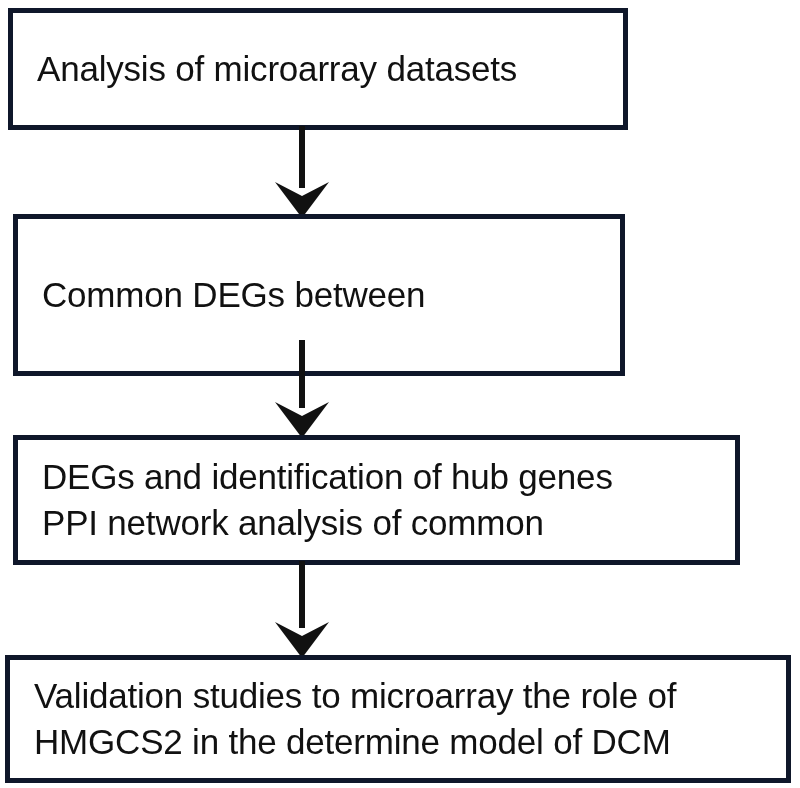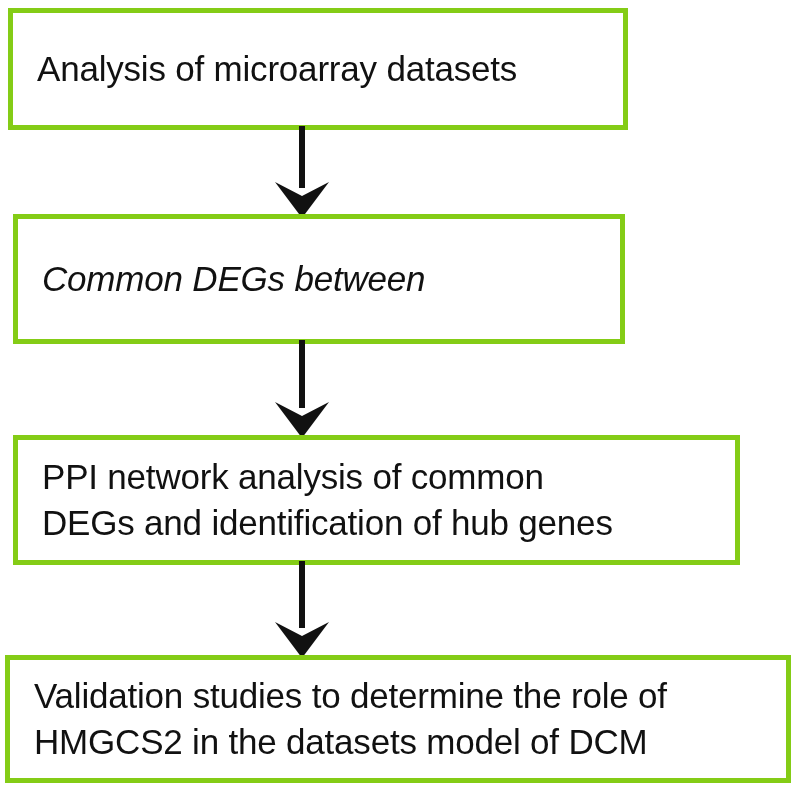--- a/index.html
+++ b/index.html
@@ -11,21 +11,21 @@
     position: relative;
     width: 800px;
     height: 788px;
     background: #ffffff;
     overflow: hidden;
     font-family: "Liberation Sans", sans-serif;
   }
   .flow-box {
     position: absolute;
     box-sizing: border-box;
-    border: 5px solid #84cc16;
+    border: 5px solid #0f172a;
     background: #ffffff;
     display: flex;
     flex-direction: column;
     justify-content: center;
   }
   .flow-box-text {
     font-family: "Liberation Sans", sans-serif;
     font-size: 35px;
     line-height: 46px;
     color: #111111;
@@ -47,37 +47,37 @@
 
   <div class="flow-box" style="left:8px; top:8px; width:620px; height:122px;">
     <div class="flow-box-text">Analysis of microarray datasets</div>
   </div>
 
   <svg class="arrow-connector" style="left:270px; top:126px;" width="64" height="94" viewBox="0 0 64 94">
     <rect x="29" y="0" width="6" height="62" fill="#111111"></rect>
     <path d="M 5 56 L 32 92 L 59 56 L 32 70 Z" fill="#111111"></path>
   </svg>
 
-  <div class="flow-box" style="left:13px; top:214px; width:612px; height:130px;font-style:italic;">
+  <div class="flow-box" style="left:13px; top:214px; width:612px; height:162px;">
     <div class="flow-box-text">Common DEGs between</div>
   </div>
 
   <svg class="arrow-connector" style="left:270px; top:340px;" width="64" height="100" viewBox="0 0 64 100">
     <rect x="29" y="0" width="6" height="68" fill="#111111"></rect>
     <path d="M 5 62 L 32 98 L 59 62 L 32 76 Z" fill="#111111"></path>
   </svg>
 
   <div class="flow-box" style="left:13px; top:435px; width:727px; height:130px;">
+    <div class="flow-box-text">DEGs and identification of hub genes</div>
     <div class="flow-box-text">PPI network analysis of common</div>
-    <div class="flow-box-text">DEGs and identification of hub genes</div>
   </div>
 
   <svg class="arrow-connector" style="left:270px; top:561px;" width="64" height="100" viewBox="0 0 64 100">
     <rect x="29" y="0" width="6" height="67" fill="#111111"></rect>
     <path d="M 5 61 L 32 97 L 59 61 L 32 75 Z" fill="#111111"></path>
   </svg>
 
   <div class="flow-box" style="left:5px; top:655px; width:786px; height:128px;">
-    <div class="flow-box-text">Validation studies to determine the role of</div>
-    <div class="flow-box-text">HMGCS2 in the datasets model of DCM</div>
+    <div class="flow-box-text">Validation studies to microarray the role of</div>
+    <div class="flow-box-text">HMGCS2 in the determine model of DCM</div>
   </div>
 
 </div>
 
 </body></html>

